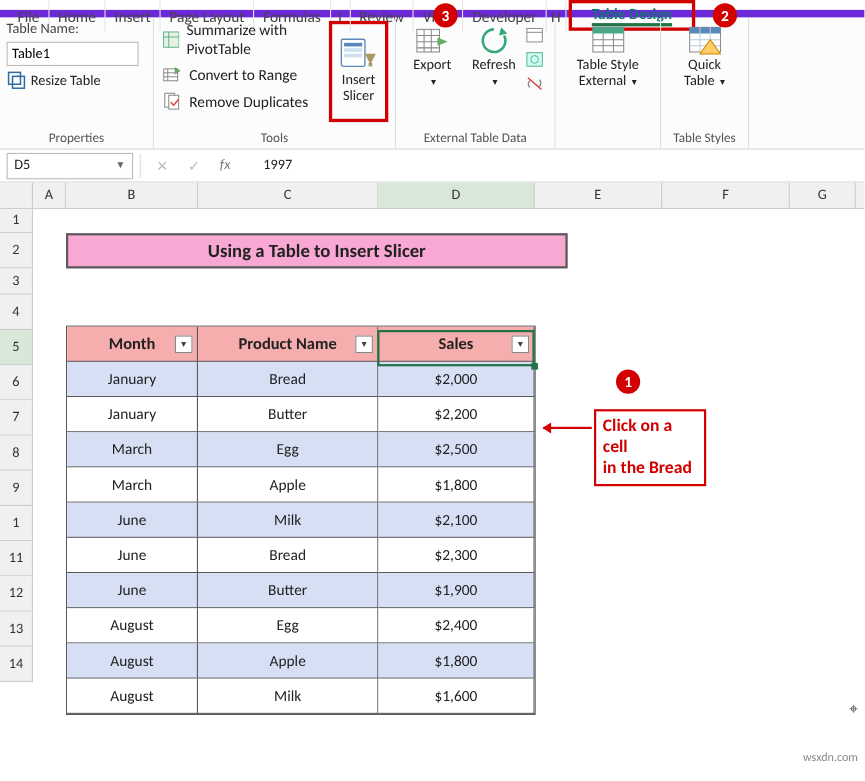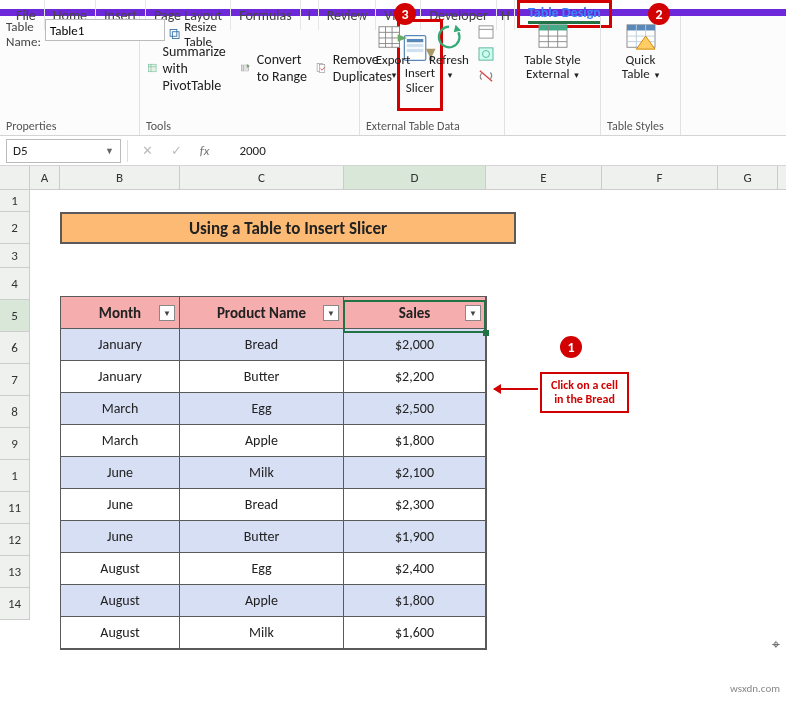--- a/index.html
+++ b/index.html
@@ -1,37 +1,37 @@
 <!DOCTYPE html>
 <html><head>
 <meta charset="utf-8">
 <style>
   * { box-sizing: border-box; margin: 0; padding: 0; font-family: "Segoe UI", Calibri, Arial, sans-serif; }
   body { width: 786px; height: 710px; background: #fff; font-size: 13px; color: #222; overflow: hidden; position: relative; }
 
   
   .ribbon-tabs { display: flex; align-items: flex-start; height: 16px; border-bottom: 7px solid #6d28d9; padding-left: 8px; font-size: 14px; }
   .ribbon-tab { padding: 5px 8px; color: #444; height: 30px; display: flex; align-items: center; border-right: 1px solid #e6e6e6; }
-  .table-design-tab { border: 3px solid #d20000; color: #3b82f6; font-weight: 600; padding: 1px 8px; margin-left: 2px; }
+  .table-design-tab { border: 3px solid #d20000; color: #0f766e; font-weight: 600; padding: 1px 18px; margin-left: 2px; }
   .table-design-tab .underline { border-bottom: 3px solid #217346; display: inline-block; }
 
   
   .ribbon-body { display: flex; height: 120px; background: #fcfcfc; border-bottom: 1px solid #d4d4d4; }
   .ribbon-group { display: flex; flex-direction: column; border-right: 1px solid #e1e1e1; padding: 3px 6px 2px 6px; }
   .group-content { flex: 1; display: flex; align-items: flex-start; }
-  .group-label { font-size: 12px; color: #555; padding-top: 2px; }
+  .group-label { text-align: center; font-size: 12px; color: #555; padding-top: 2px; }
 
   .properties { width: 140px; }
-  .prop-stack { display: flex; flex-direction: row; gap: 4px; font-size: 13px; }
+  .prop-stack { display: flex; flex-direction: column; gap: 4px; font-size: 13px; }
   .prop-label { color: #444; }
   .tablename-input { width: 120px; height: 22px; border: 1px solid #bbb; padding: 0 4px; font-size: 13px; }
   .resize-row { display: flex; align-items: center; gap: 4px; }
 
   .tools { width: 220px; }
-  .tools-stack { display: flex; flex-direction: row; gap: 6px; font-size: 14px; padding-left: 2px; }
+  .tools-stack { display: flex; flex-direction: column; gap: 6px; font-size: 14px; padding-left: 2px; }
   .tools-row { display: flex; align-items: center; gap: 6px; }
   .mini-icon { width: 18px; height: 18px; display: inline-block; }
 
   .slicer-btn { width: 54px; display: flex; flex-direction: column; align-items: center; justify-content: center; gap: 4px; padding: 4px 2px; border: 3px solid #d20000; height: 92px; margin-left: -2px; }
   .slicer-icon { width: 36px; height: 28px; }
   .slicer-text { font-size: 13px; text-align: center; line-height: 1.15; }
 
   .external { width: 145px; }
   .ext-buttons { display: flex; align-items: flex-start; gap: 2px; }
   .big-btn { display: flex; flex-direction: column; align-items: center; gap: 2px; font-size: 13px; width: 54px; padding-top: 4px; }
@@ -70,40 +70,40 @@
   .ch.G { width: 60px; }
 
   .grid-body { display: flex; }
   .row-headers { display: flex; flex-direction: column; }
   .rh { width: 30px; text-align: center; border-right: 1px solid #ccc; border-bottom: 1px solid #ccc; font-size: 13px; color: #333; background: #eef1ee; display:flex; align-items:center; justify-content:center; }
   .rh.sel { background: #d8e7d8; }
 
   .cells { position: relative; width: 756px; }
 
   
-  .title-banner { position: absolute; left: 30px; top: 22px; width: 456px; height: 32px; background: #fdba74; border: 2px solid #5a5a5a; display: flex; align-items: center; justify-content: center; font-size: 17px; font-weight: 700; color: #222; }
+  .title-banner { position: absolute; left: 30px; top: 22px; width: 456px; height: 32px; background: #f9a8d4; border: 2px solid #5a5a5a; display: flex; align-items: center; justify-content: center; font-size: 17px; font-weight: 700; color: #222; }
 
   
   .data-table { position: absolute; left: 30px; top: 78px; border: 1px solid #5a5a5a; margin-top: 28px; }
   .dt-row { display: flex; height: 32px; }
   .dt-cell { border-right: 1px solid #5a5a5a; border-bottom: 1px solid #5a5a5a; display: flex; align-items: center; justify-content: center; font-size: 14px; position: relative; }
   .dt-cell.month { width: 119px; }
   .dt-cell.prod  { width: 164px; }
   .dt-cell.sales { width: 142px; }
   .dt-head { background: #f6adad; font-weight: 700; font-size: 15px; }
   .dt-head .filter { position: absolute; right: 4px; top: 50%; transform: translateY(-50%); width: 16px; height: 16px; border: 1px solid #888; background: #fff; display: flex; align-items: center; justify-content: center; font-size: 8px; color: #444; }
   .odd { background: #d7dff5; }
   .even { background: #fff; }
 
   .selected-cell-outline { position: absolute; border: 2px solid #217346; pointer-events: none; }
   .fill-handle { position: absolute; width: 6px; height: 6px; background: #217346; }
 
   
   .red-circle { position: absolute; width: 22px; height: 22px; border-radius: 50%; background: #d20000; color: #fff; font-weight: 700; display: flex; align-items: center; justify-content: center; font-size: 14px; }
-  .callout { position: absolute; border: 2px solid #d20000; color: #d20000; font-size: 12px; font-weight: 700; padding: 4px 6px; text-align: center; line-height: 1.2; width: 89px; font-family: "Times New Roman", serif; }
+  .callout { position: absolute; border: 2px solid #d20000; color: #d20000; font-size: 16px; font-weight: 700; padding: 4px 6px; line-height: 1.2; width: 102px; font-family: "Times New Roman", serif; }
   .arrow { position: absolute; height: 2px; background: #d20000; }
   .arrow::before { content: ""; position: absolute; left: -6px; top: -4px; border: 5px solid transparent; border-right: 8px solid #d20000; }
   .watermark { position: absolute; right: 6px; bottom: 15px; font-size: 11px; color: #888; }
   .cursor-ic { position: absolute; right: 6px; top: 636px; font-size: 14px; color: #555; }
 </style>
 </head>
 <body>
 
 <div class="ribbon-tabs">
   <div class="ribbon-tab">File</div>
@@ -254,21 +254,21 @@
   <div class="namebox">
     <span>D5</span>
     <span style="font-size:9px;color:#666;">▼</span>
   </div>
   <div style="width:1px;height:22px;background:#ddd;"></div>
   <div class="fbar-btns">
     <span style="color:#bbb;">✕</span>
     <span style="color:#bbb;">✓</span>
     <span class="fx">fx</span>
   </div>
-  <div class="formula-val">2000</div>
+  <div class="formula-val">1997</div>
 </div>
 
 <div class="grid-area">
   <div class="col-headers">
     <div class="corner"></div>
     <div class="ch A">A</div>
     <div class="ch B">B</div>
     <div class="ch C">C</div>
     <div class="ch D">D</div>
     <div class="ch E">E</div>

